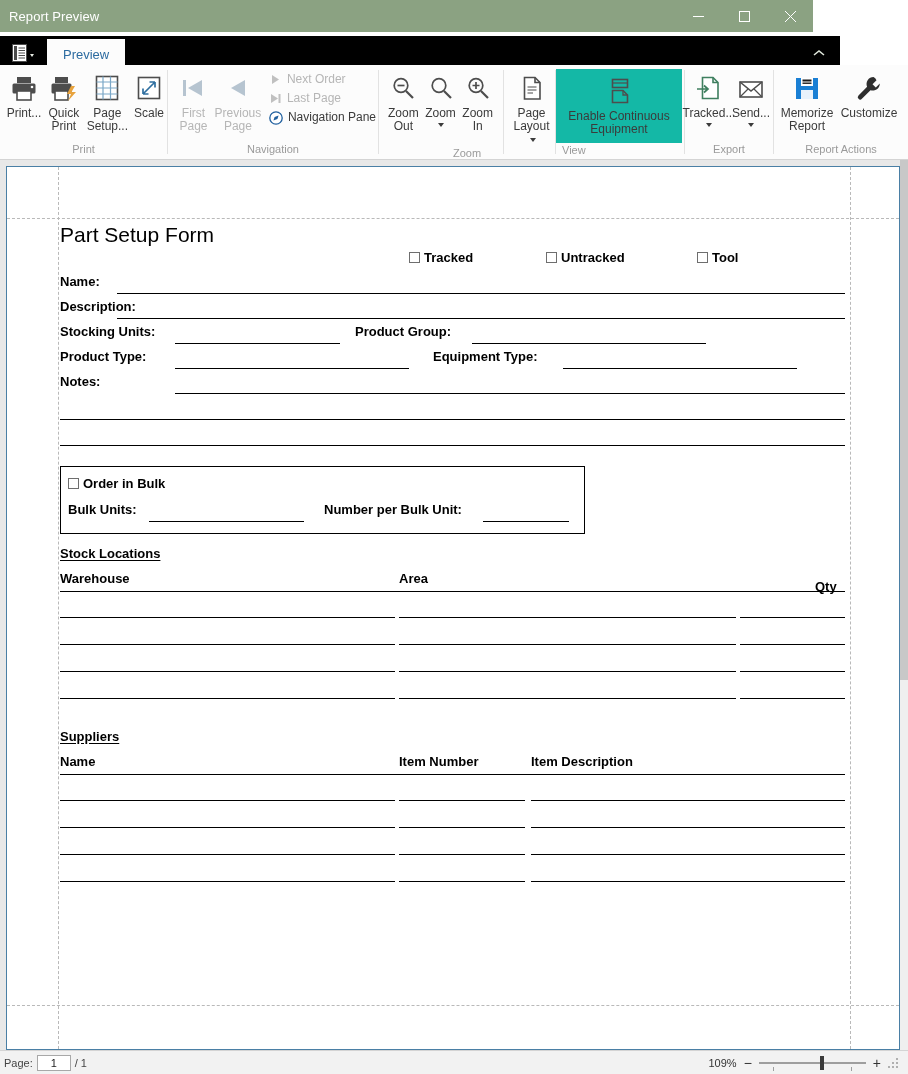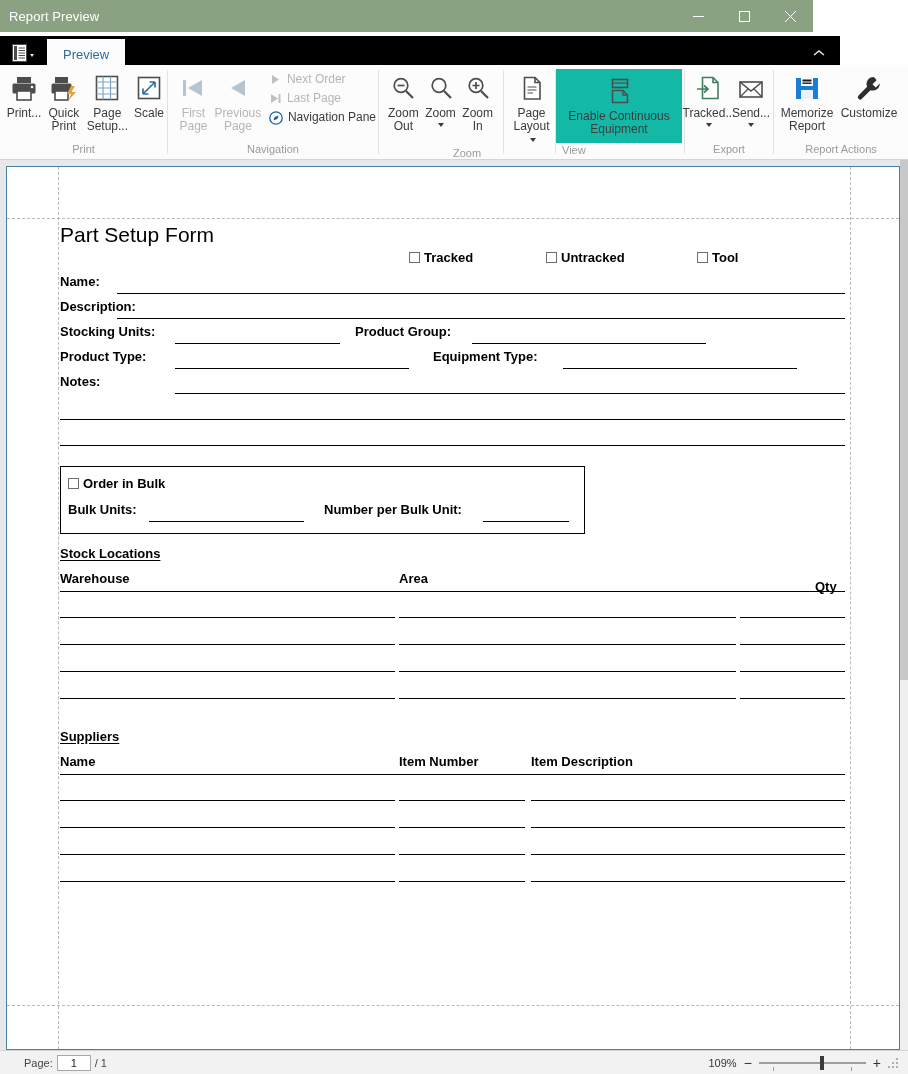--- a/index.html
+++ b/index.html
@@ -128,21 +128,21 @@
     position: absolute; right: 0; top: 160px; width: 8px; height: 890px; background: #efefef;
   }
   .vthumb { position: absolute; left: 0; top: 0; width: 8px; height: 520px; background: #c8c8c8; }
 
   
   .statusbar {
     position: absolute; left: 0; top: 1050px; width: 908px; height: 24px;
     background: #f2f2f2; border-top: 1px solid #d4d4d4;
     display: flex; align-items: center; font-size: 11px; color: #444;
   }
-  .pg-label { margin-left: 24px; }
+  .pg-label { margin-left: 4px; }
   .pg-input {
     width: 34px; height: 16px; margin: 0 4px; background: #fff; border: 1px solid #a8a8a8;
     font-size: 11px; text-align: center; line-height: 14px; color: #222;
   }
   .pg-total { color: #444; }
   .zoom-wrap { margin-left: auto; display: flex; align-items: center; gap: 7px; padding-right: 10px; }
   .zoom-pct { font-size: 11px; color: #333; }
   .zoom-minus, .zoom-plus { font-size: 14px; color: #333; line-height: 10px; }
   .slider { position: relative; width: 107px; height: 14px; }
   .slider-track { position: absolute; left: 0; top: 6px; width: 107px; height: 2px; background: #9e9e9e; }

